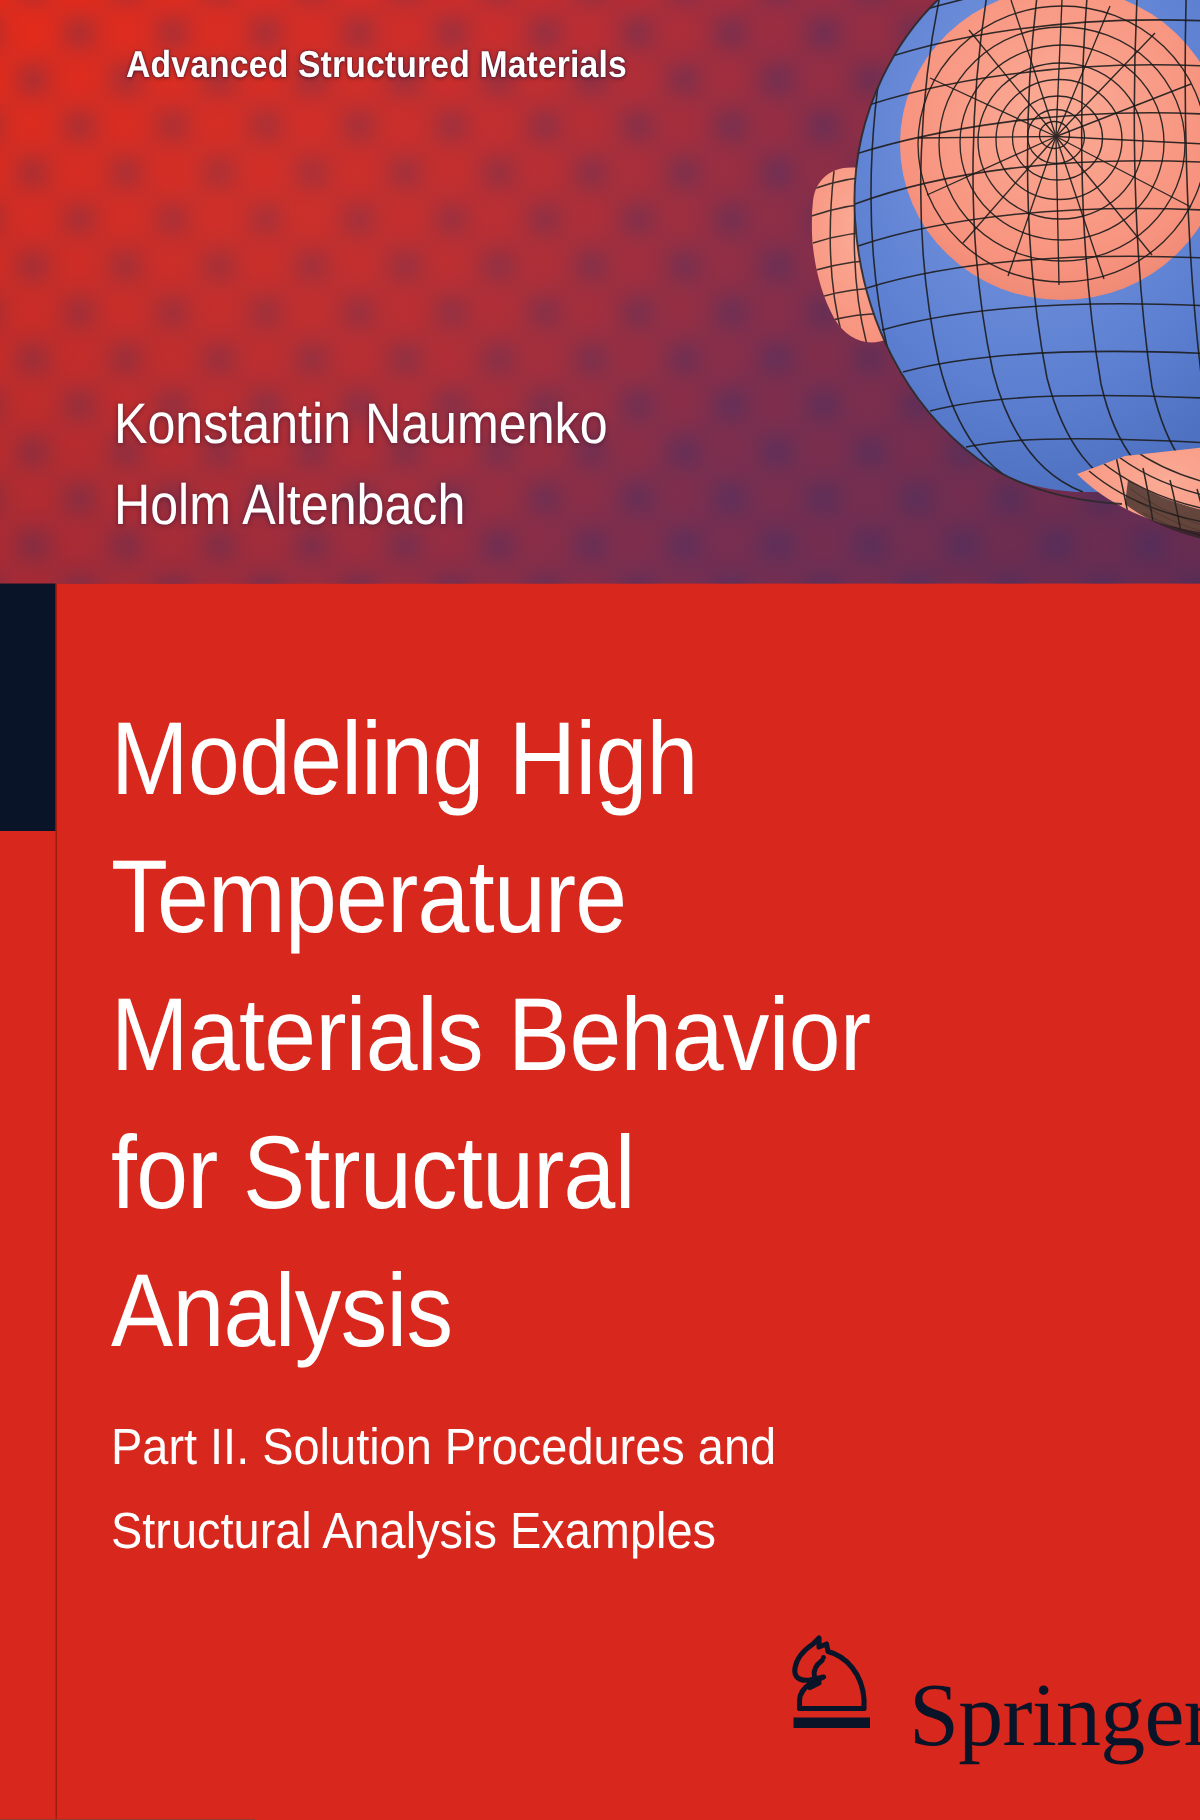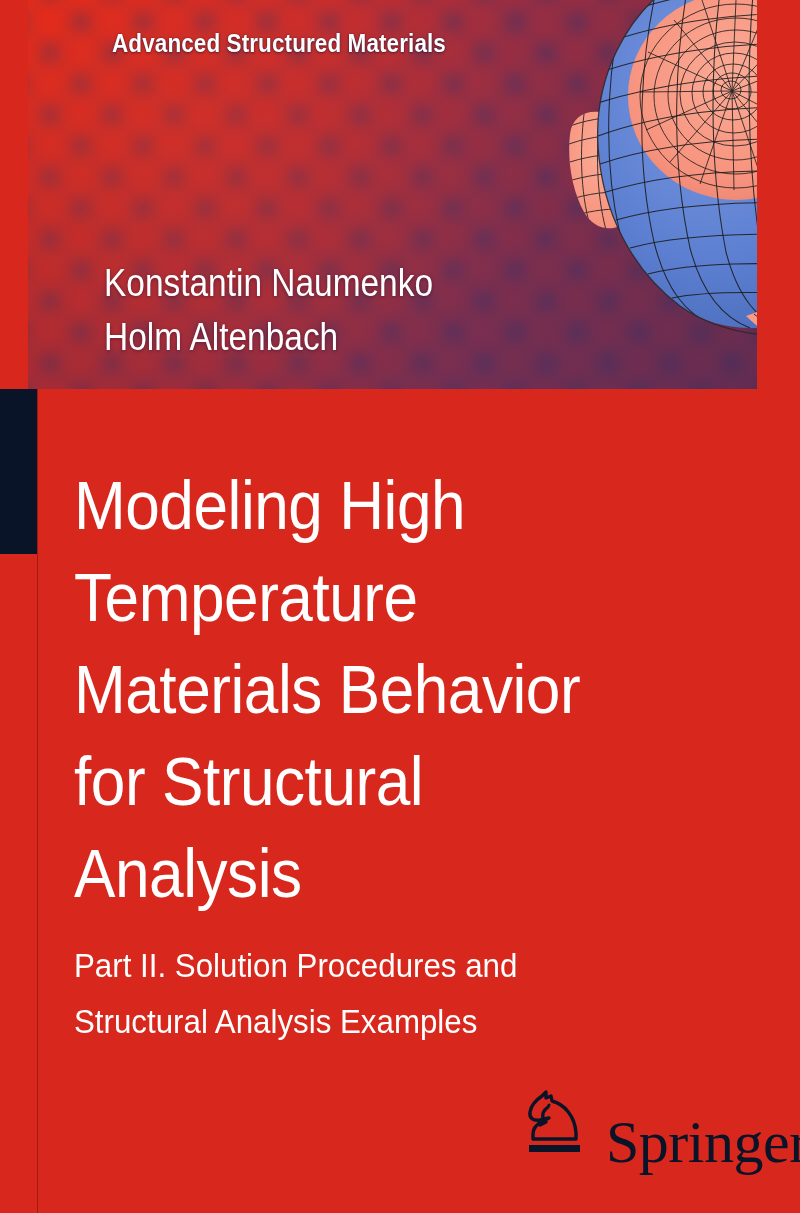--- a/index.html
+++ b/index.html
@@ -15,25 +15,24 @@
     overflow: hidden;
     background: #d8271c;
     font-family: "Liberation Sans", sans-serif;
     -webkit-font-smoothing: antialiased;
   }
 
   
   #banner {
     position: absolute;
     left: 0; top: 0;
-    width: 729px;
+    width: 800px;
     height: 389px;
     overflow: hidden;
     background: #3a2f5e;
-    margin-left: 28px;
   }
   
   .bg-blur {
     position: absolute;
     left: -40px; top: -40px;
     width: 880px; height: 470px;
     background-color: #42325c;
     background-image:
       radial-gradient(circle at 50% 50%, #ef2a18 0 17px, rgba(239,42,24,0) 31px),
       radial-gradient(circle at 50% 50%, #ef2a18 0 17px, rgba(239,42,24,0) 31px);

